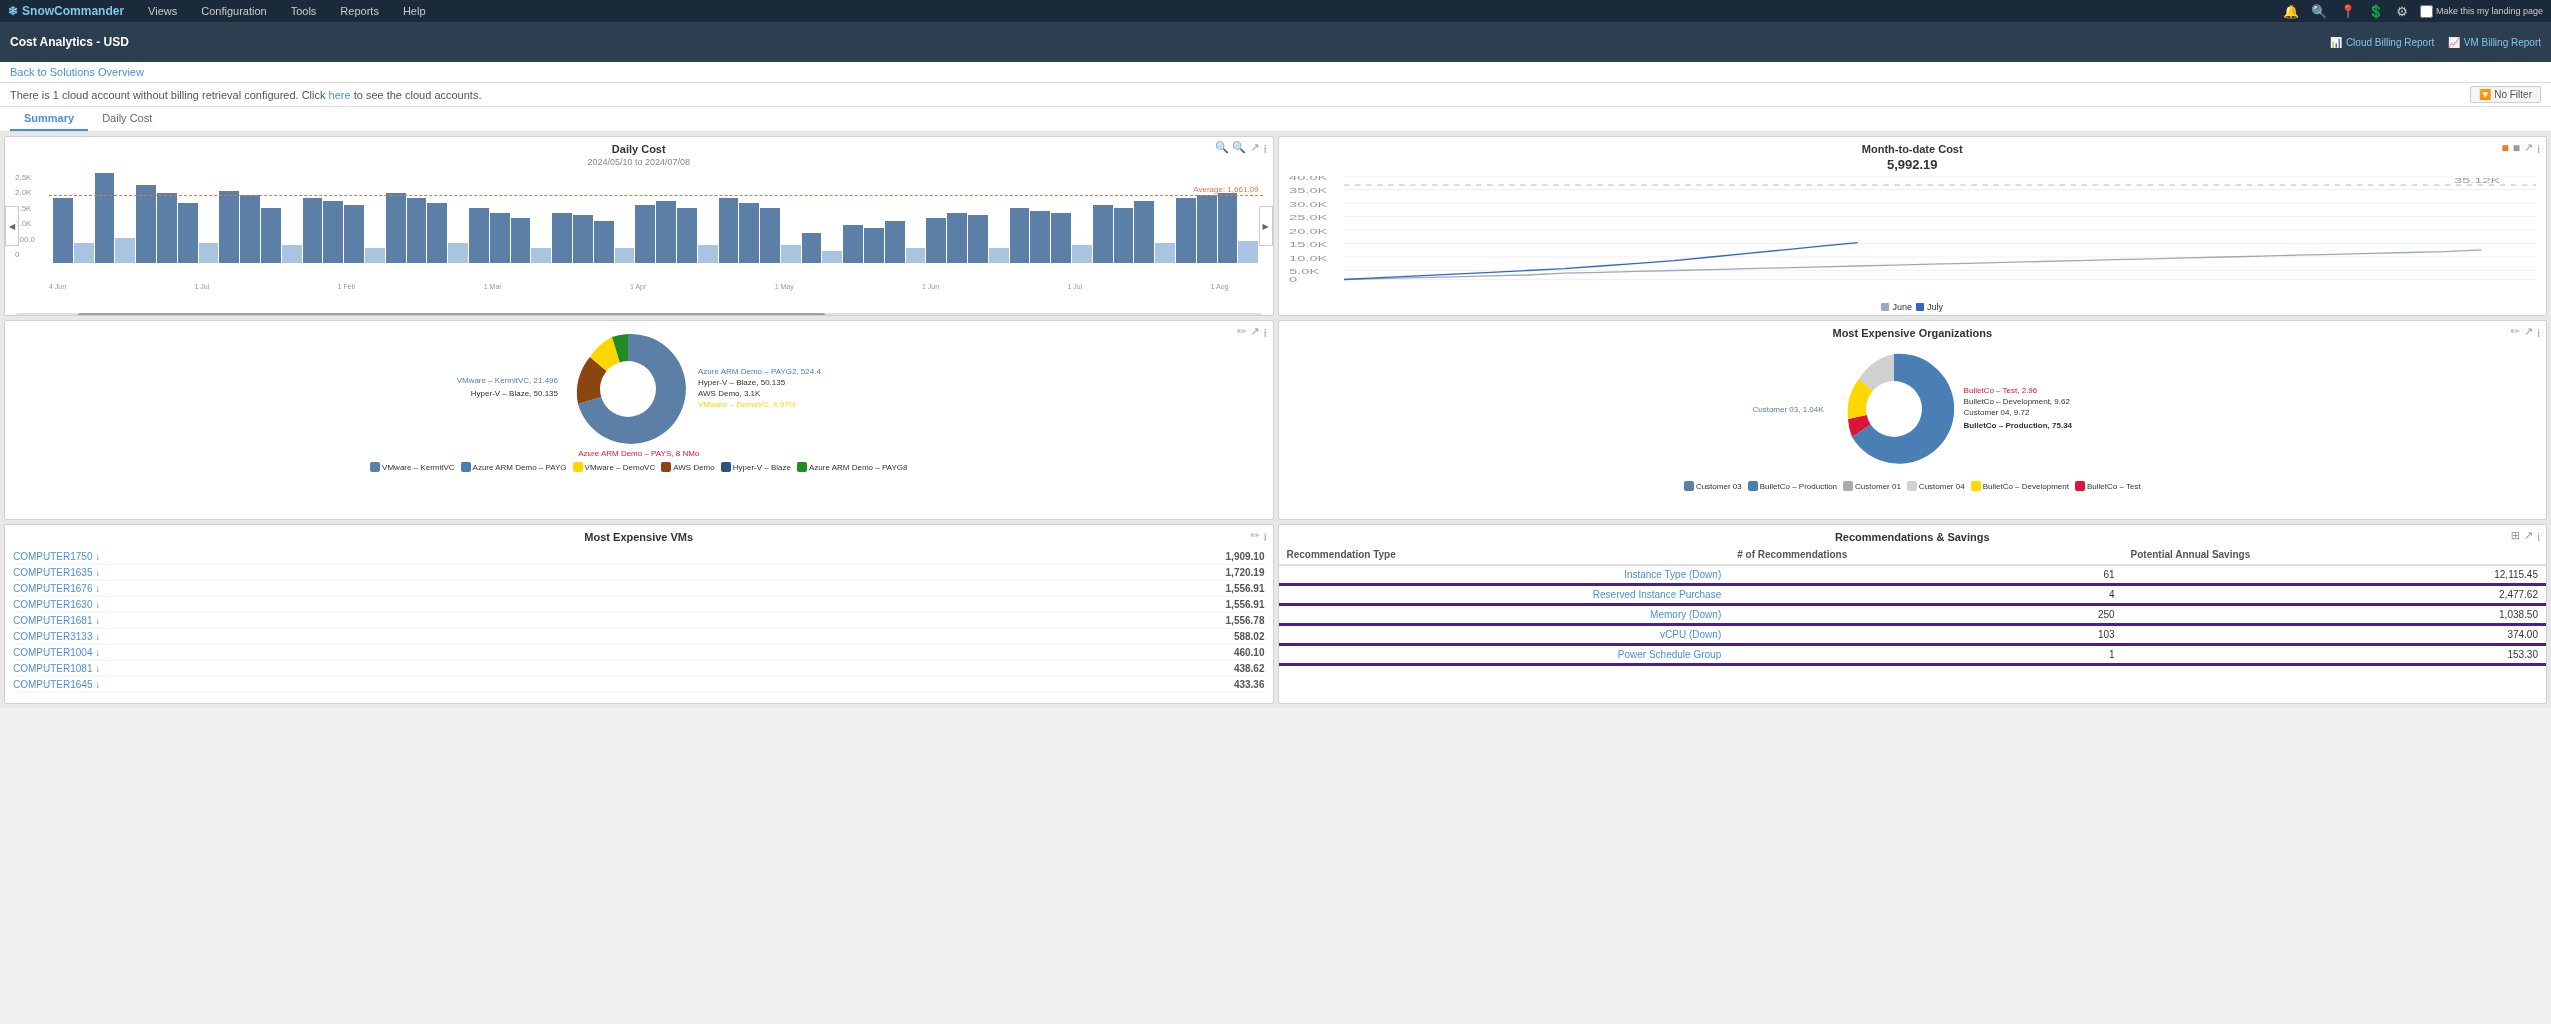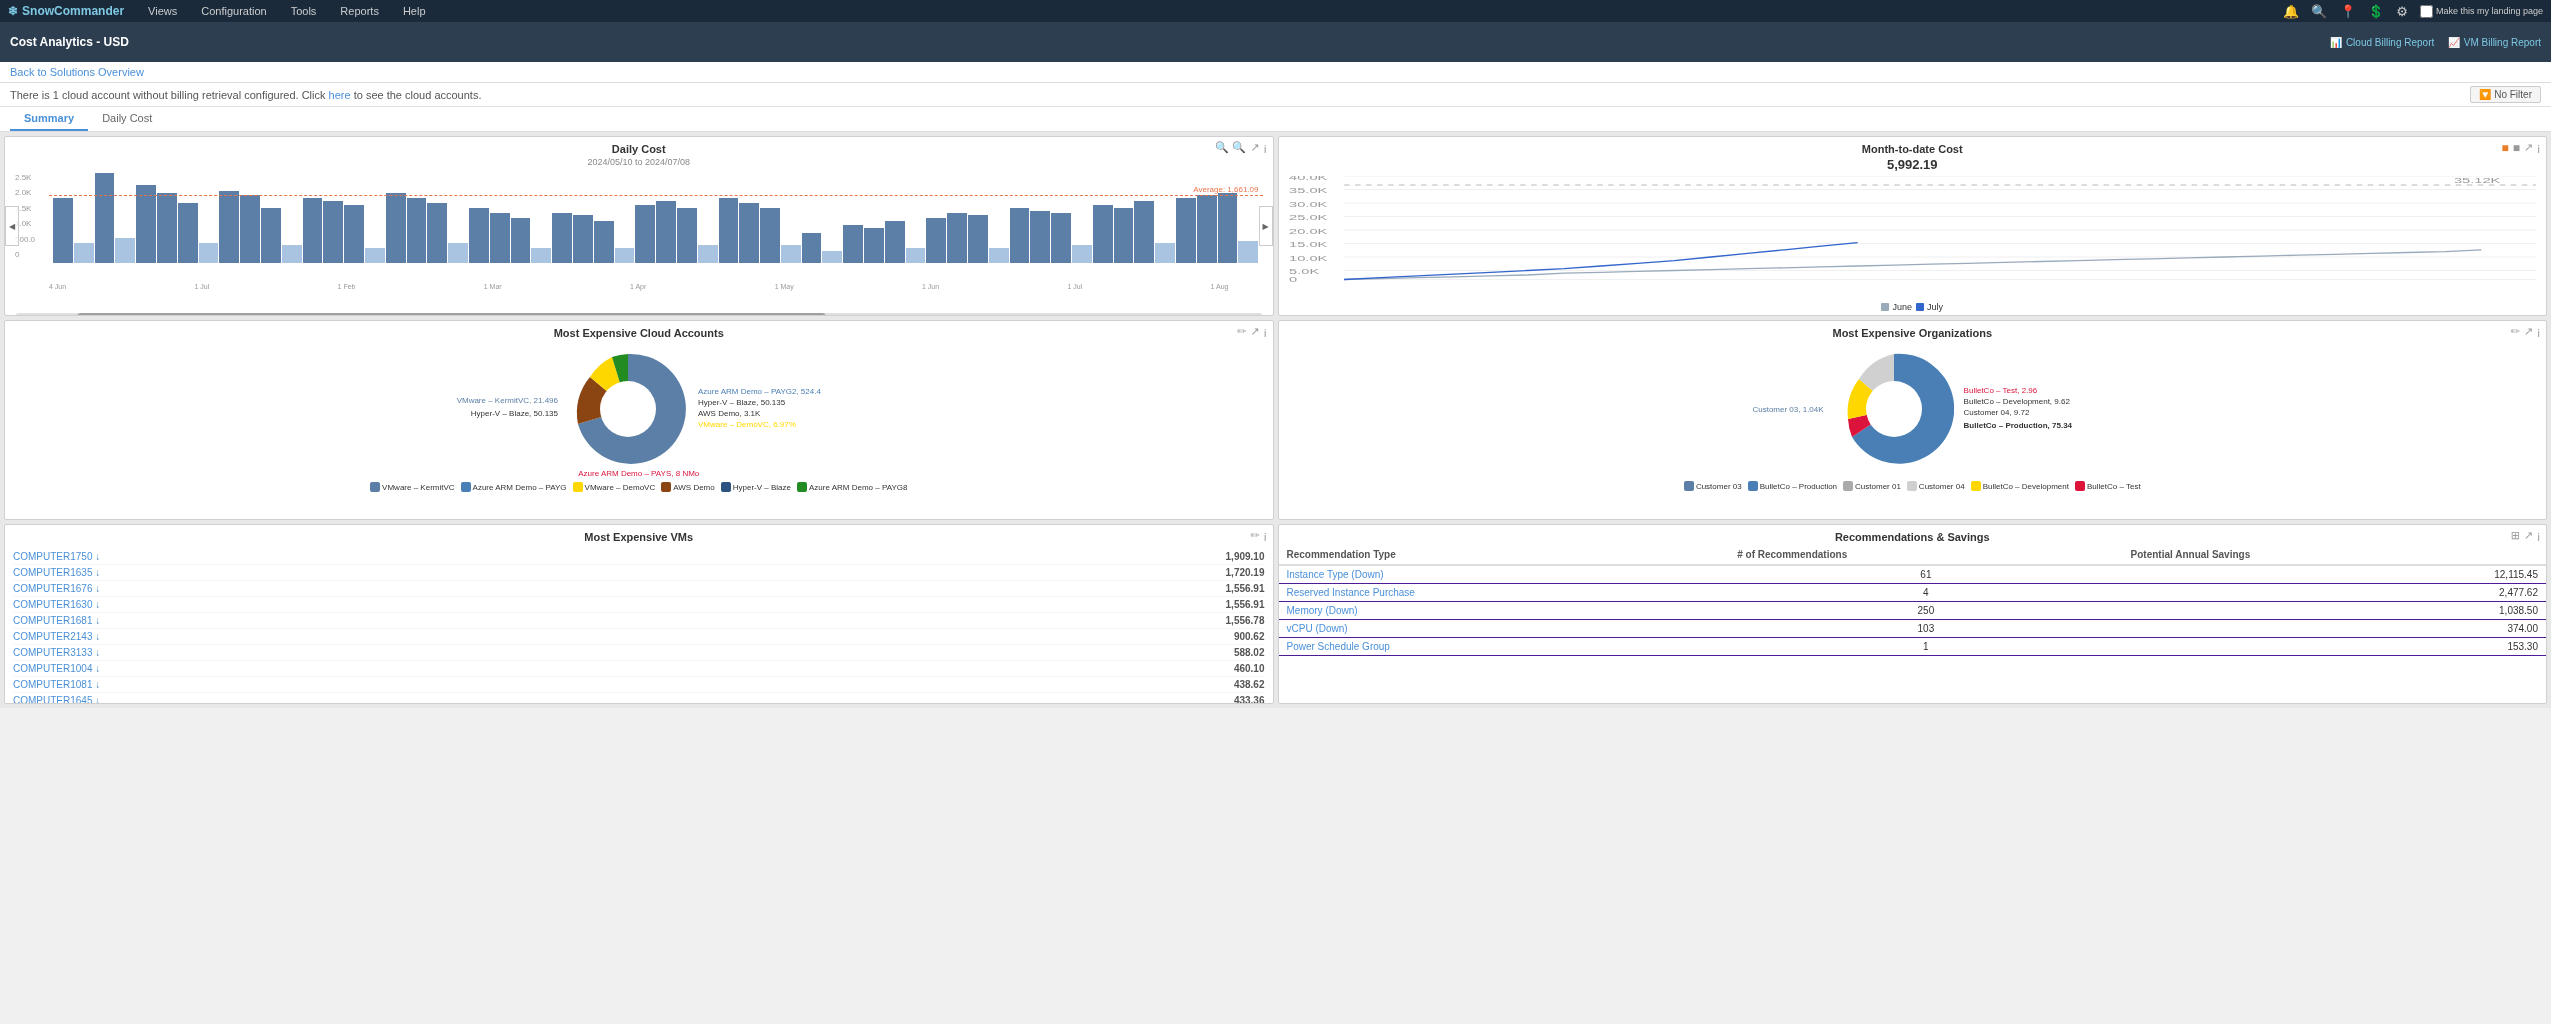--- a/index.html
+++ b/index.html
@@ -294,21 +294,22 @@
     .rec-table th {
       text-align: left;
       padding: 4px 8px;
       border-bottom: 2px solid #ddd;
       font-size: 10px;
       color: #555;
       font-weight: bold;
     }
     .rec-table td {
       padding: 3px 8px;
-      border-bottom: 1px solid #4c1d95;
+      border-bottom: 3px solid #4c1d95;
+      text-align: right;
     }
     .rec-link {
       color: #4a90d9;
       cursor: pointer;
     }
     .rec-num {
       text-align: center;
     }
     .rec-savings {
       text-align: right;
@@ -588,21 +589,20 @@
         <span>June</span>
       </div>
       <div class="legend-item">
         <div class="legend-dot" style="background:#3366cc;"></div>
         <span>July</span>
       </div>
     </div>
   </div>
 
   <div class="panel pie-panel">
-    <div class="panel-header">Most Expensive Cloud Accounts</div>
     <div class="panel-icons">
       <span>✏</span>
       <span>↗</span>
       <span>ℹ</span>
     </div>
     <div class="pie-area">
 
       <div style="font-size:8px;color:#555;text-align:right;">
         <div style="margin-bottom:4px;color:#5b7fa6;">VMware – KermitVC, 21.496</div>
         <div style="margin-bottom:4px;color:#333;">Hyper-V – Blaze, 50.135</div>
@@ -740,24 +740,20 @@
           <span class="vm-name">COMPUTER1676 ↓</span>
           <span class="vm-cost">1,556.91</span>
         </div>
         <div class="vm-row">
           <span class="vm-name">COMPUTER1630 ↓</span>
           <span class="vm-cost">1,556.91</span>
         </div>
         <div class="vm-row">
           <span class="vm-name">COMPUTER1681 ↓</span>
           <span class="vm-cost">1,556.78</span>
-        </div>
-        <div class="vm-row">
-          <span class="vm-name">COMPUTER2143 ↓</span>
-          <span class="vm-cost">900.62</span>
         </div>
         <div class="vm-row">
           <span class="vm-name">COMPUTER3133 ↓</span>
           <span class="vm-cost">588.02</span>
         </div>
         <div class="vm-row">
           <span class="vm-name">COMPUTER1004 ↓</span>
           <span class="vm-cost">460.10</span>
         </div>
         <div class="vm-row">

